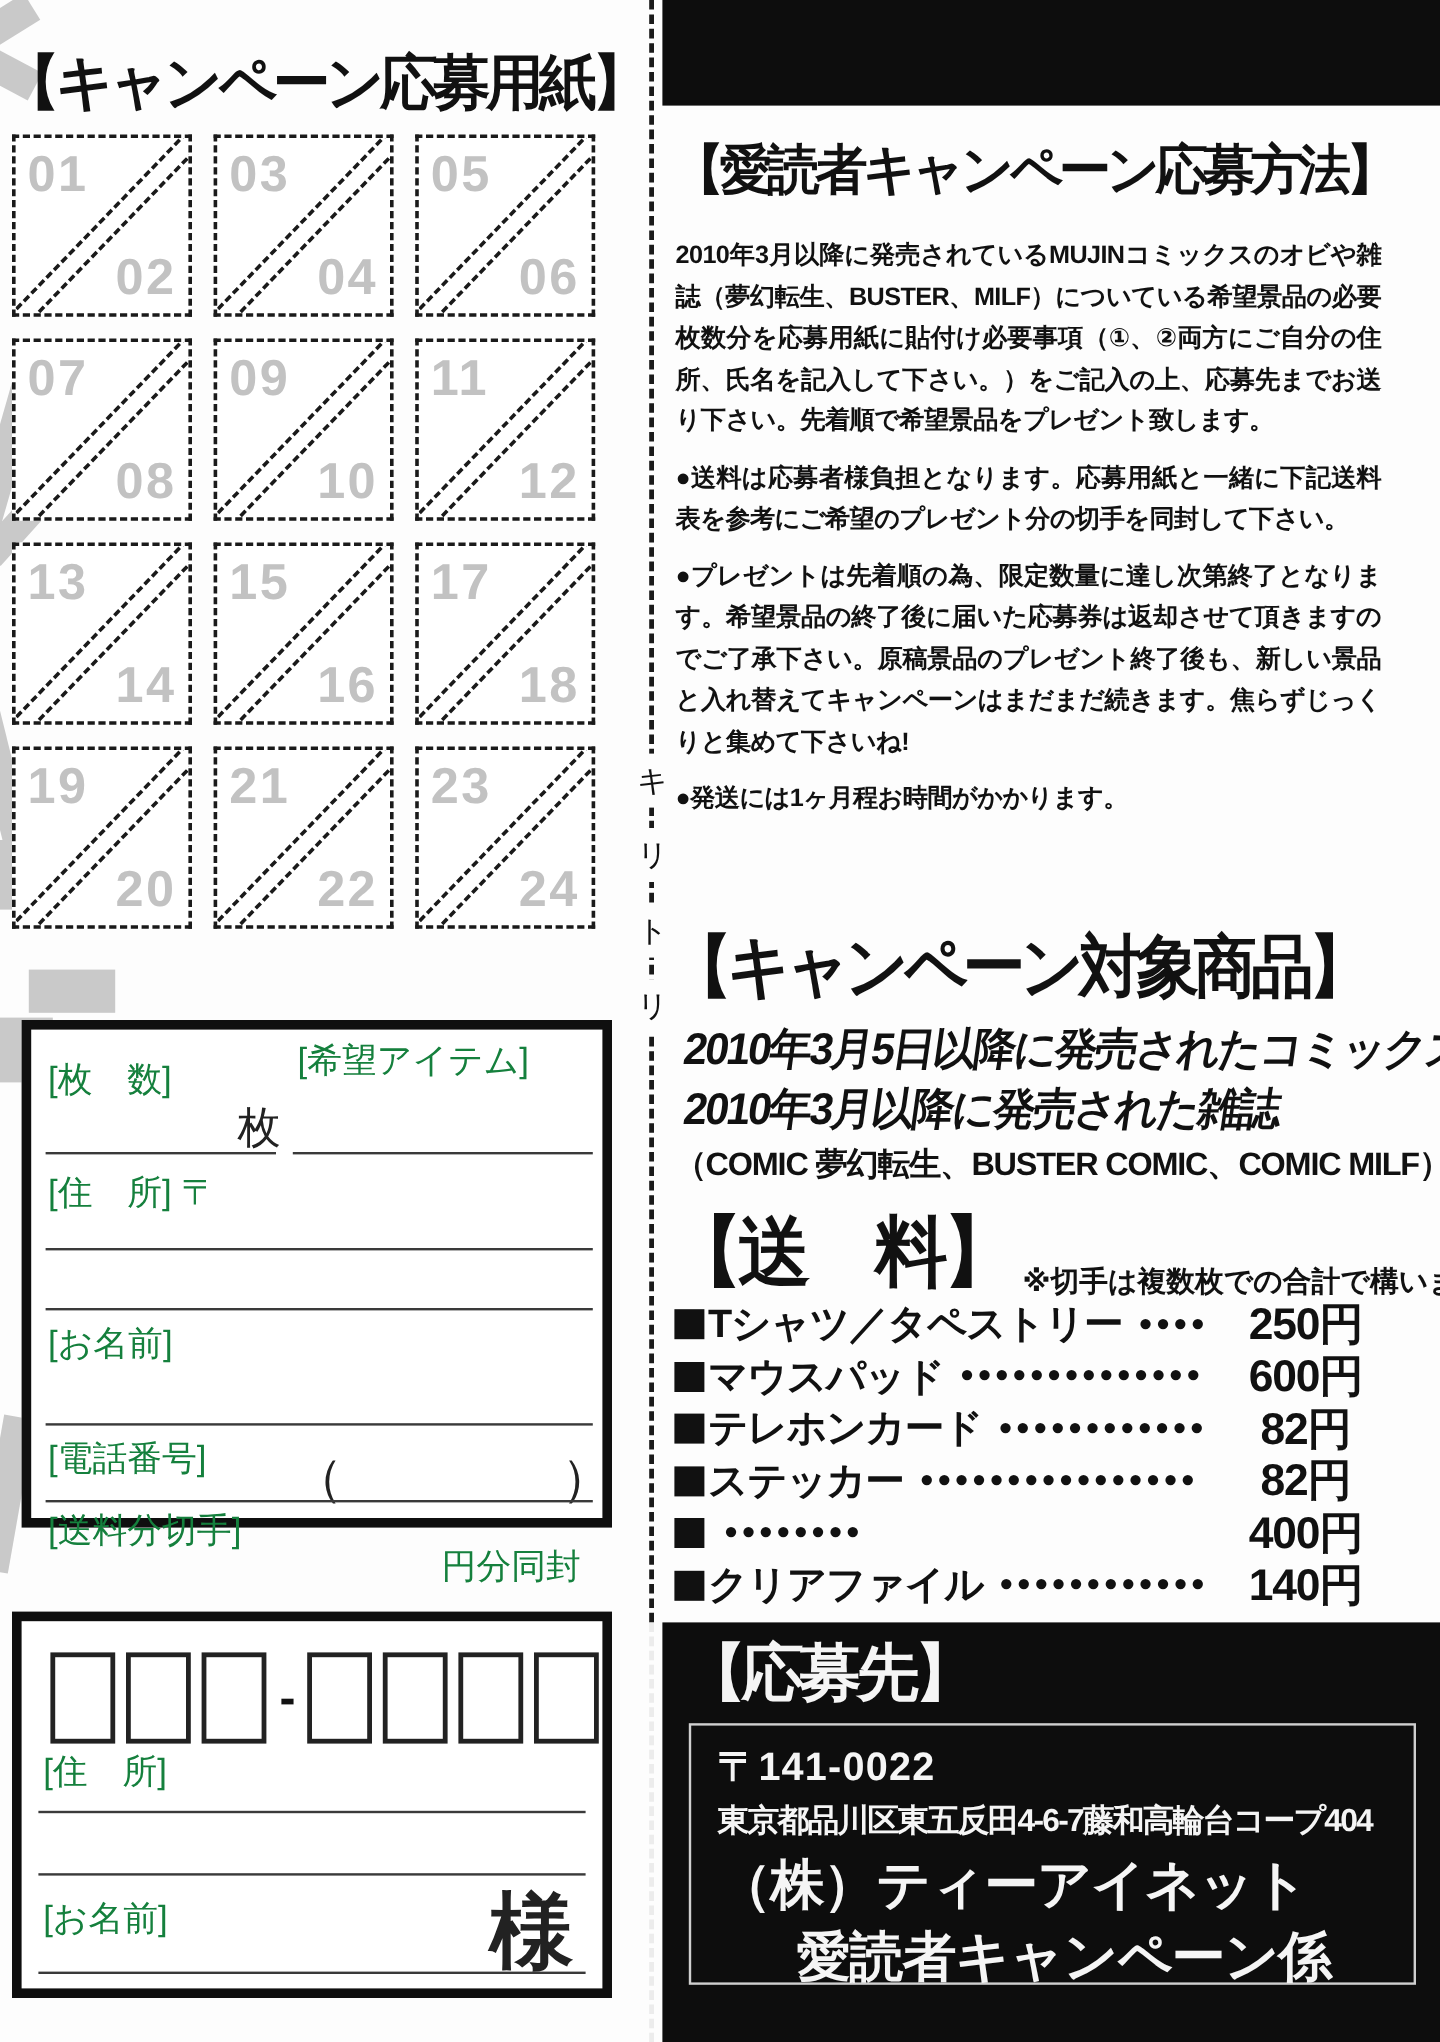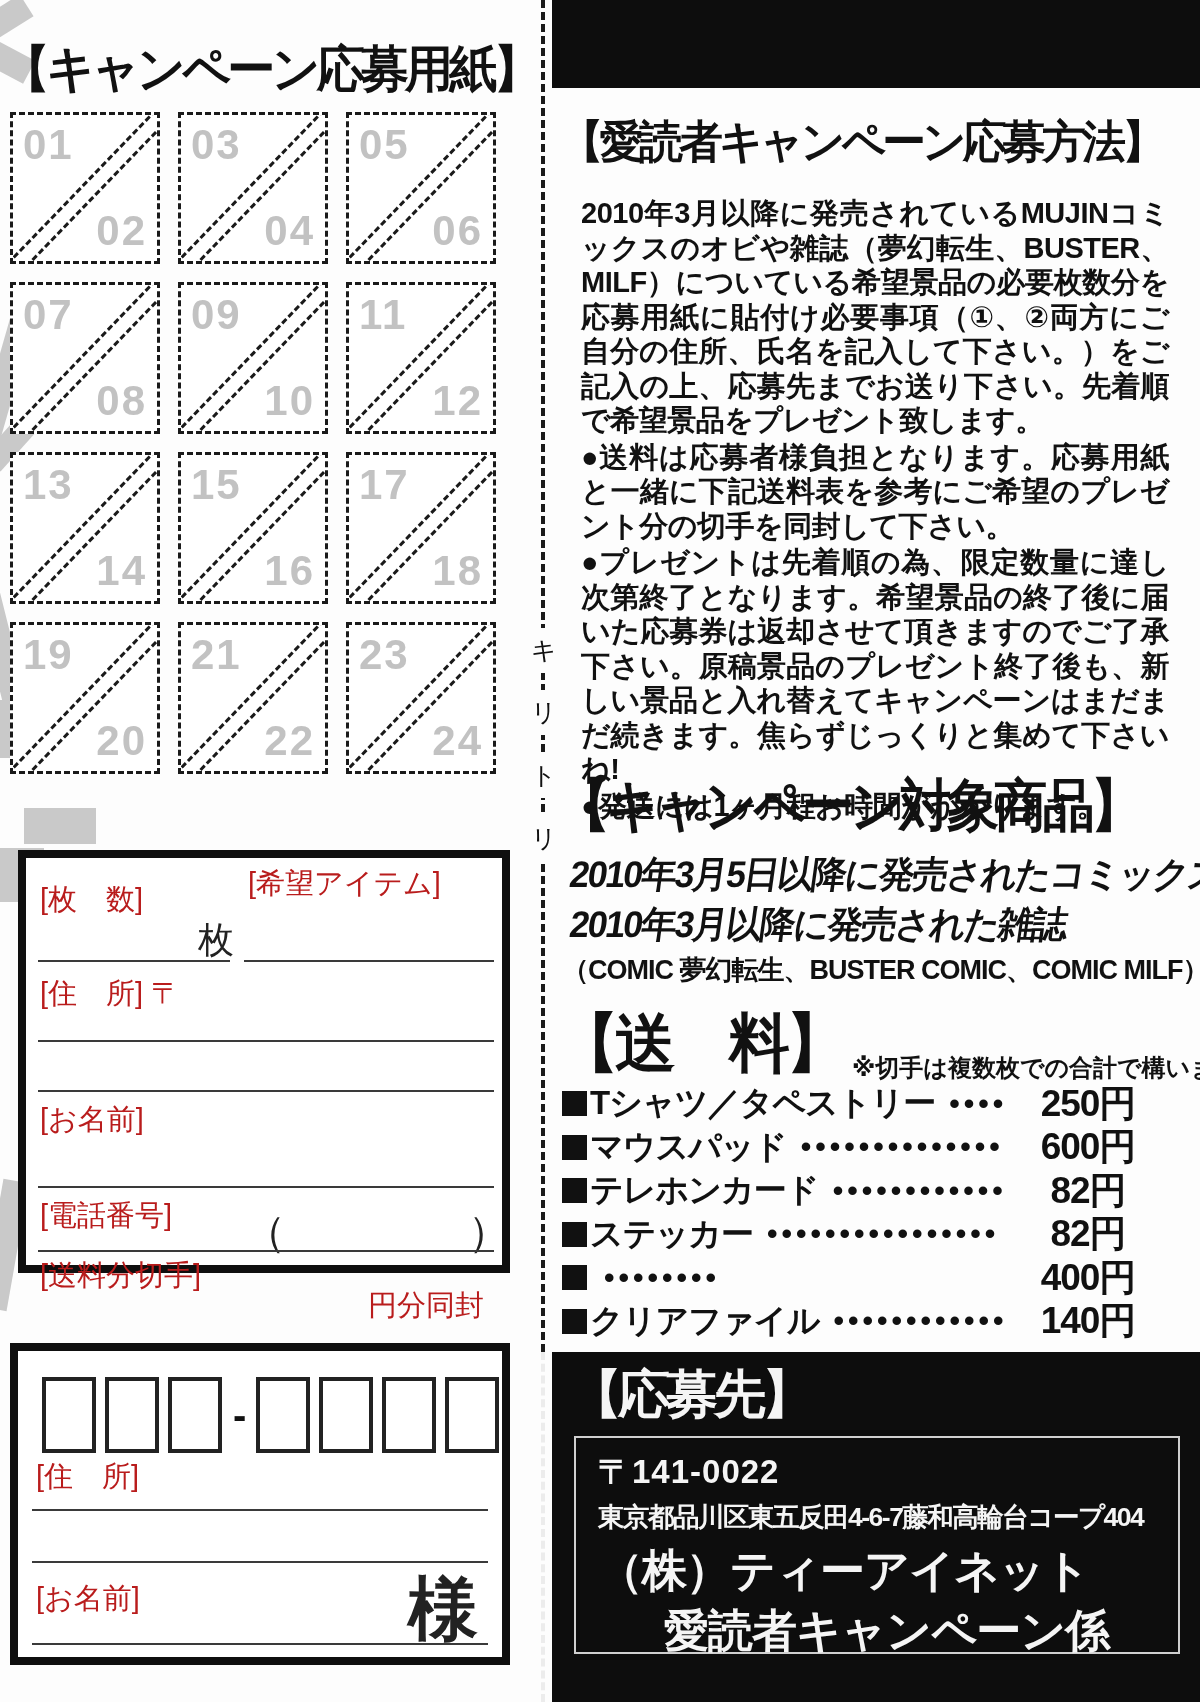--- a/index.html
+++ b/index.html
@@ -14,38 +14,38 @@
               grid-template-columns:150px 150px 150px;grid-auto-rows:152px;gap:18px 18px;}
   .cell{position:relative;border:3px dashed #1a1a1a;box-sizing:border-box;overflow:hidden;background:#fff;}
   .cell .n1{position:absolute;left:10px;top:6px;font-size:42px;font-weight:600;color:#c2c2c2;letter-spacing:2px;}
   .cell .n2{position:absolute;right:10px;bottom:6px;font-size:42px;font-weight:600;color:#c2c2c2;letter-spacing:2px;}
   .diag{position:absolute;left:-32px;width:214px;border-top:3px dashed #1a1a1a;transform:rotate(-46deg);}
   .d1{top:64px;} .d2{top:86px;}
   
   .formbox{position:absolute;border:8px solid #0f0f0f;background:#fff;box-sizing:border-box;}
   #form1{left:18px;top:850px;width:492px;height:423px;}
   #form2{left:10px;top:1343px;width:500px;height:322px;}
-  .flabel{position:absolute;font-size:29px;font-weight:500;color:#b91c1c;white-space:nowrap;}
+  .flabel{position:absolute;font-size:29px;font-weight:500;color:#15803d;white-space:nowrap;}
   .fline{position:absolute;border-bottom:2px solid #3a3a3a;height:0;}
   .bigchar{position:absolute;font-weight:500;color:#222;}
   #postal-row{position:absolute;left:24px;top:26px;display:flex;align-items:center;}
   .pbox{width:46px;height:68px;border:4px solid #222;margin-right:9px;background:#fff;}
   #postal-hyphen{font-size:40px;font-weight:bold;margin:0 10px 0 2px;}
   
   #cut-top{position:absolute;left:541px;top:0;height:1352px;border-left:4px dashed #1a1a1a;}
   #cut-bottom{position:absolute;left:541px;top:1352px;height:350px;border-left:4px dashed #ececec;}
   .kiri{position:absolute;left:529px;font-size:25px;font-weight:500;background:#fdfdfd;padding:6px 2px;color:#111;}
   
   #topbar{position:absolute;left:552px;top:0;width:648px;height:88px;background:#0d0d0d;}
   #howto-heading{position:absolute;left:560px;top:112px;width:595px;font-size:45px;font-weight:bold;
                  letter-spacing:-4px;transform:scaleX(.97);transform-origin:left;white-space:nowrap;}
-  #howto-body{position:absolute;left:581px;top:196px;width:588px;font-size:29px;font-weight:bold;
+  #howto-body{position:absolute;left:563px;top:196px;width:588px;font-size:21px;font-weight:bold;
               line-height:34.5px;text-align:justify;letter-spacing:-.5px;}
   #howto-body p{margin:0;}
-  #howto-body p+p{margin-top:2px;}
+  #howto-body p+p{margin-top:13px;}
   #target-heading{position:absolute;left:558px;top:768px;font-size:57px;font-weight:bold;letter-spacing:-5px;
                   transform:scaleX(.92);transform-origin:left;white-space:nowrap;}
   .target-line{position:absolute;left:570px;font-size:37px;font-weight:bold;letter-spacing:-2px;
                transform:skewX(-8deg) scaleX(.96);transform-origin:left;white-space:nowrap;}
   #target-line1{top:850px;} #target-line2{top:900px;}
   #target-note{position:absolute;left:562px;top:952px;font-size:27px;font-weight:bold;letter-spacing:-1px;white-space:nowrap;}
   #ship-heading{position:absolute;left:558px;top:1000px;font-size:64px;font-weight:bold;letter-spacing:-4px;
                 transform:scaleX(.95);transform-origin:left;white-space:nowrap;}
   #ship-note{position:absolute;left:852px;top:1052px;font-size:24px;font-weight:bold;white-space:nowrap;}
   #price-list{position:absolute;left:562px;top:1082px;width:590px;}

